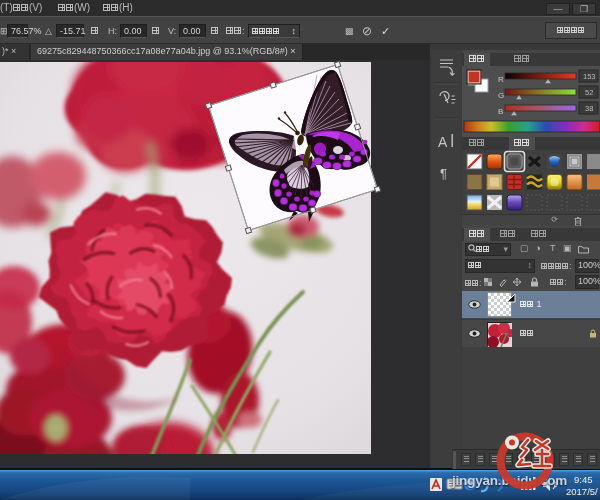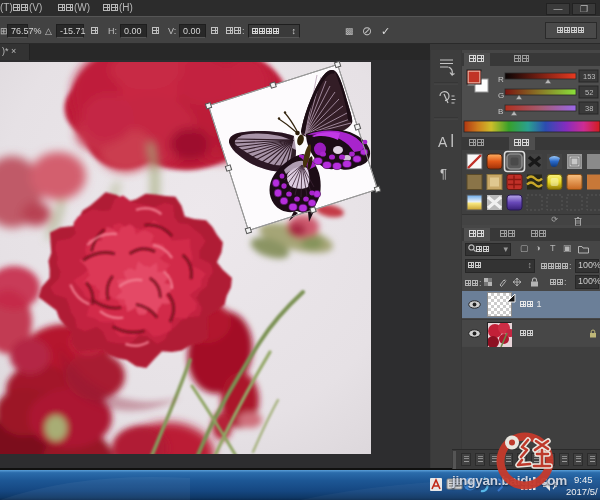--- a/index.html
+++ b/index.html
@@ -64,20 +64,21 @@
     <span class="olab" style="left:211px"><i class="z zs"></i></span>
     <span class="olab" style="left:226px"><i class="z zs"></i><i class="z zs"></i>:</span>
     <span class="field" style="left:248px;width:52px;background:#3a3a3a"><i class="z zt"></i><i class="z zt"></i><i class="z zt"></i><i class="z zt"></i><span style="float:right">↕</span></span>
     <span class="olab" style="left:345px;color:#bbb">▩</span>
     <span class="olab" style="left:362px;font-size:12px;top:7px">⊘</span>
     <span class="olab" style="left:381px;font-size:11px;top:8px;color:#ddd">✓</span>
     <span style="position:absolute;left:545px;top:5px;width:52px;height:17px;background:#4a4a4a;border:1px solid #2a2a2a;color:#ccc;font-size:9px;line-height:15px;text-align:center"><i class="z zt"></i><i class="z zt"></i><i class="z zt"></i><i class="z zt"></i></span>
   </div>
   <div class="abs" id="tabrow">
     <span id="tabfrag">)* ×</span>
+    <span id="tabactive">69275c829448750366cc17a08e77a04b.jpg @ 93.1%(RGB/8#) ×</span>
   </div>
   <div class="abs" id="canvas"><svg width="430" height="410" viewBox="0 0 430 410" xmlns="http://www.w3.org/2000/svg">
 <defs>
 <radialGradient id="pbg" cx="0.55" cy="0.38" r="0.85">
 <stop offset="0" stop-color="#ede8ec"></stop>
             <stop offset="0.65" stop-color="#e6e1e5"></stop>
             <stop offset="1" stop-color="#d9d4d8"></stop>
 </radialGradient>
 <filter id="b7" x="-60%" y="-60%" width="220%" height="220%">
             <feGaussianBlur stdDeviation="7"></feGaussianBlur>

